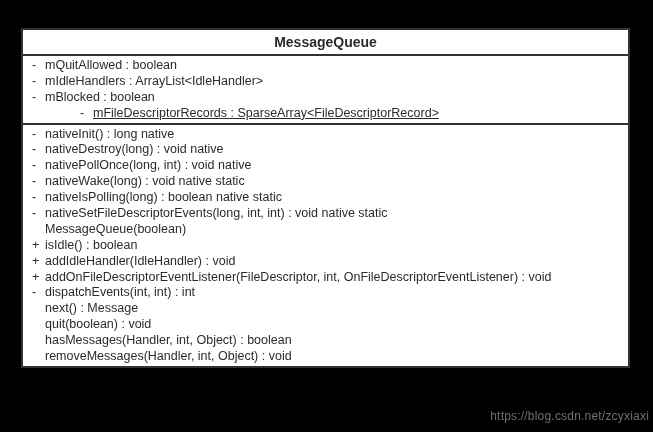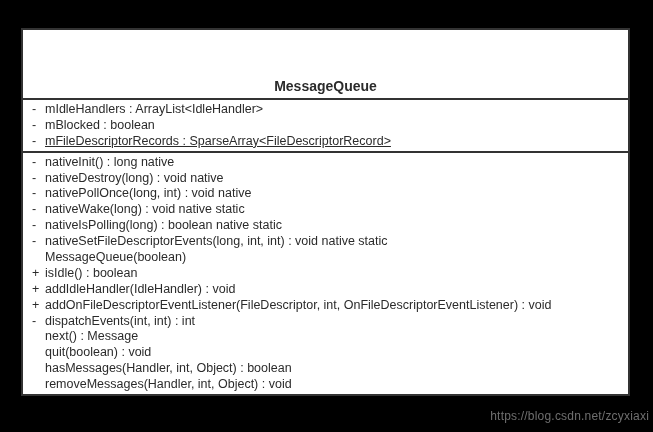--- a/index.html
+++ b/index.html
@@ -17,57 +17,57 @@
     background: #ffffff;
     border: 2px solid #333333;
   }
   .uml-title {
     height: 24px;
     border-bottom: 2px solid #333333;
     display: flex; align-items: center; justify-content: center;
     font-weight: bold;
     font-size: 14px;
     color: #2b2b2b;
-    margin-top: 44px;
   }
   .uml-section {
     padding: 2px 0 1px 7px;
   }
   .uml-fields {
     border-bottom: 2px solid #333333;
   }
   .row {
     height: 15.9px;
     line-height: 15.9px;
     font-size: 12.5px;
     color: #2b2b2b;
     white-space: nowrap;
     overflow: hidden;
   }
-  .row.u { text-decoration: underline; }
+  .row.u { text-decoration: underline; margin-left: 48px; }
   .vis {
     display: inline-block;
     width: 15px;
     padding-left: 2px;
     box-sizing: border-box;
   }
   .watermark {
     position: absolute;
     right: 4px; bottom: 9px;
     color: #6f6f6f;
     font-size: 12px;
     letter-spacing: 0.2px;
   }
 </style>
 </head>
 <body>
 
 <div class="uml-box">
   <div class="uml-title">MessageQueue</div>
   <div class="uml-section uml-fields">
+      <div class="row"><span class="vis">-</span><span>mQuitAllowed : boolean</span></div>
       <div class="row"><span class="vis">-</span><span>mIdleHandlers : ArrayList&lt;IdleHandler&gt;</span></div>
       <div class="row"><span class="vis">-</span><span>mBlocked : boolean</span></div>
       <div class="row u"><span class="vis">-</span><span>mFileDescriptorRecords : SparseArray&lt;FileDescriptorRecord&gt;</span></div>
     </div>
   <div class="uml-section uml-methods">
       <div class="row"><span class="vis">-</span><span>nativeInit() : long native</span></div>
       <div class="row"><span class="vis">-</span><span>nativeDestroy(long) : void native</span></div>
       <div class="row"><span class="vis">-</span><span>nativePollOnce(long, int) : void native</span></div>
       <div class="row"><span class="vis">-</span><span>nativeWake(long) : void native static</span></div>
       <div class="row"><span class="vis">-</span><span>nativeIsPolling(long) : boolean native static</span></div>

